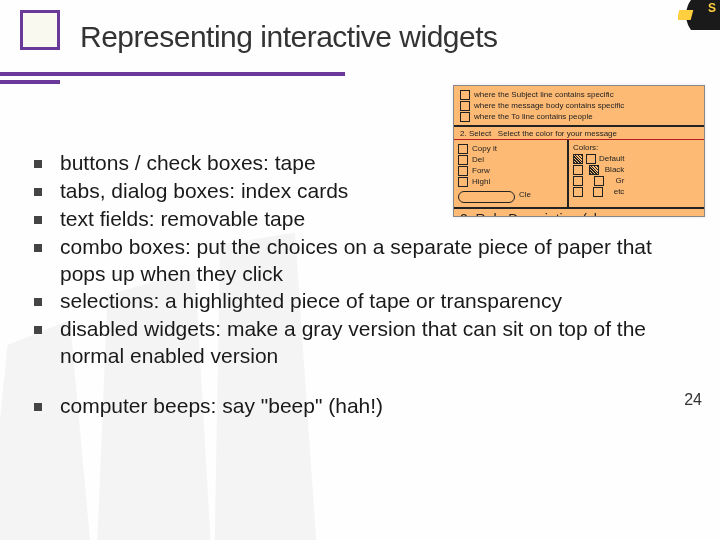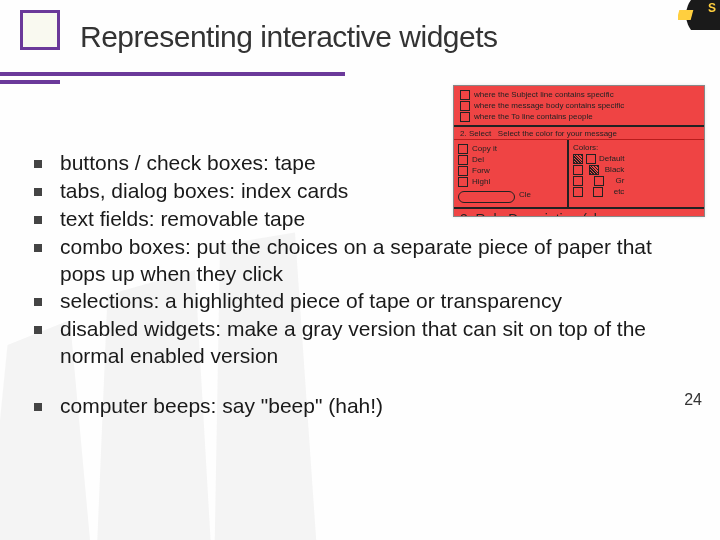--- a/index.html
+++ b/index.html
@@ -129,21 +129,21 @@
   }
   .gap {
     height: 22px;
   }
   .sketch {
     position: absolute;
     right: 15px;
     top: 85px;
     width: 250px;
     height: 130px;
-    background: #ef4444;
+    background: #fdba74;
     border: 1px solid #888;
     box-shadow: 0 0 3px rgba(0,0,0,0.1);
     z-index: 2;
     font-family: "Comic Sans MS", cursive, sans-serif;
     font-size: 8px;
     color: #222;
     line-height: 1.2;
     overflow: hidden;
   }
   .sketch .sk-sec {

